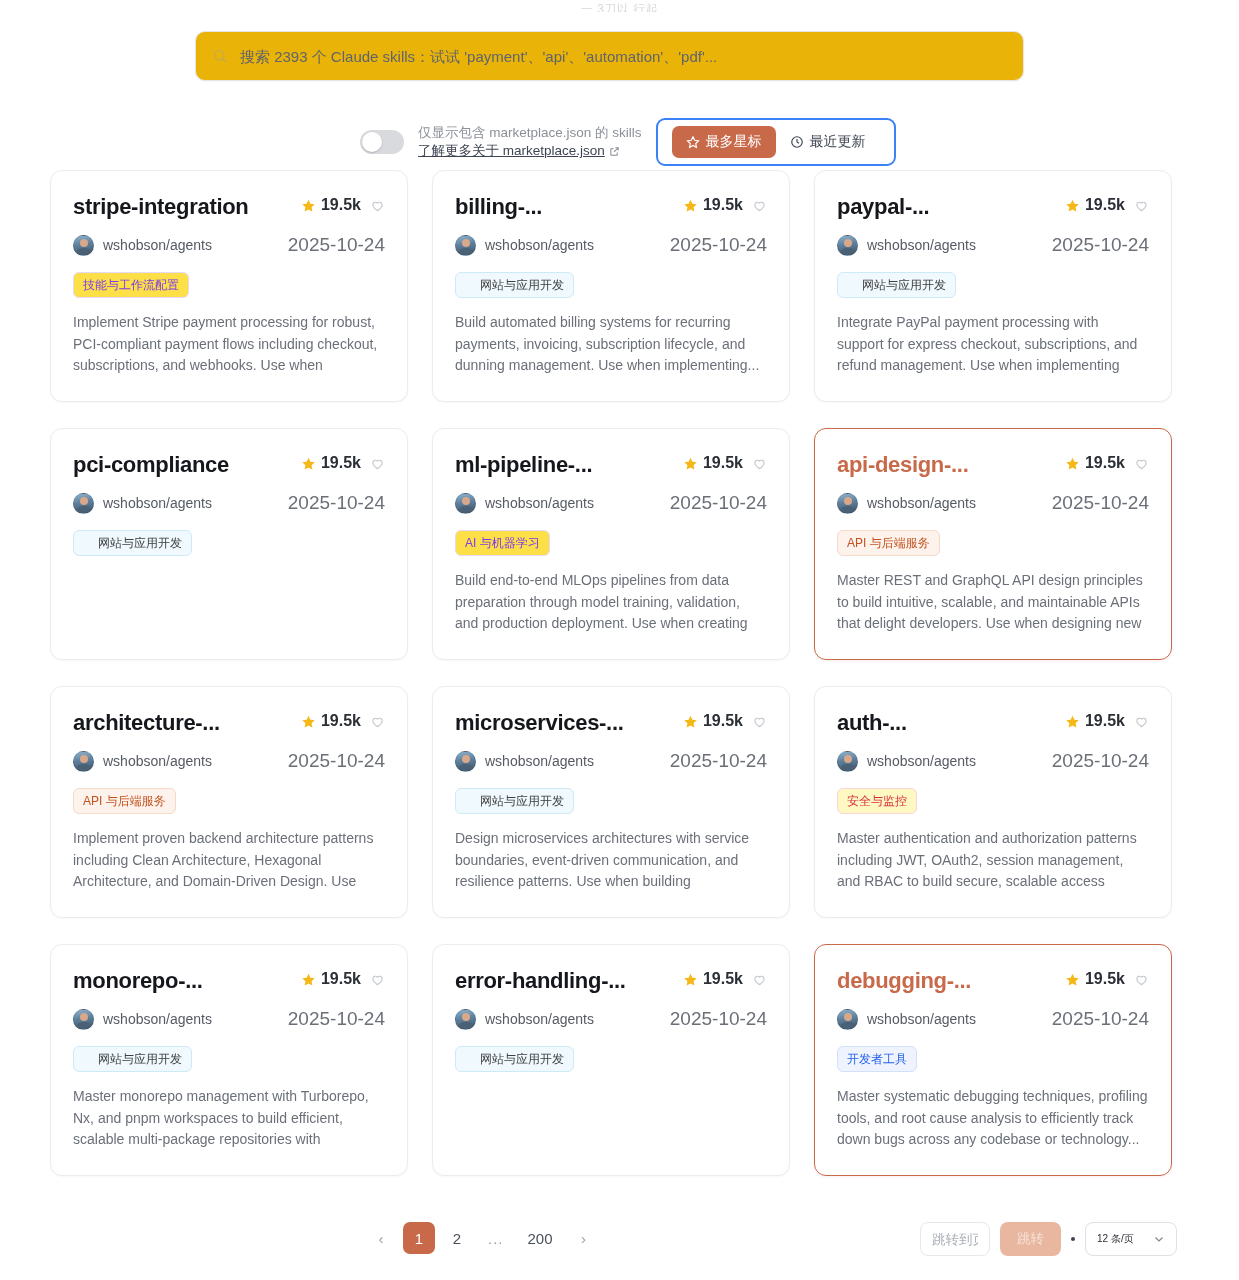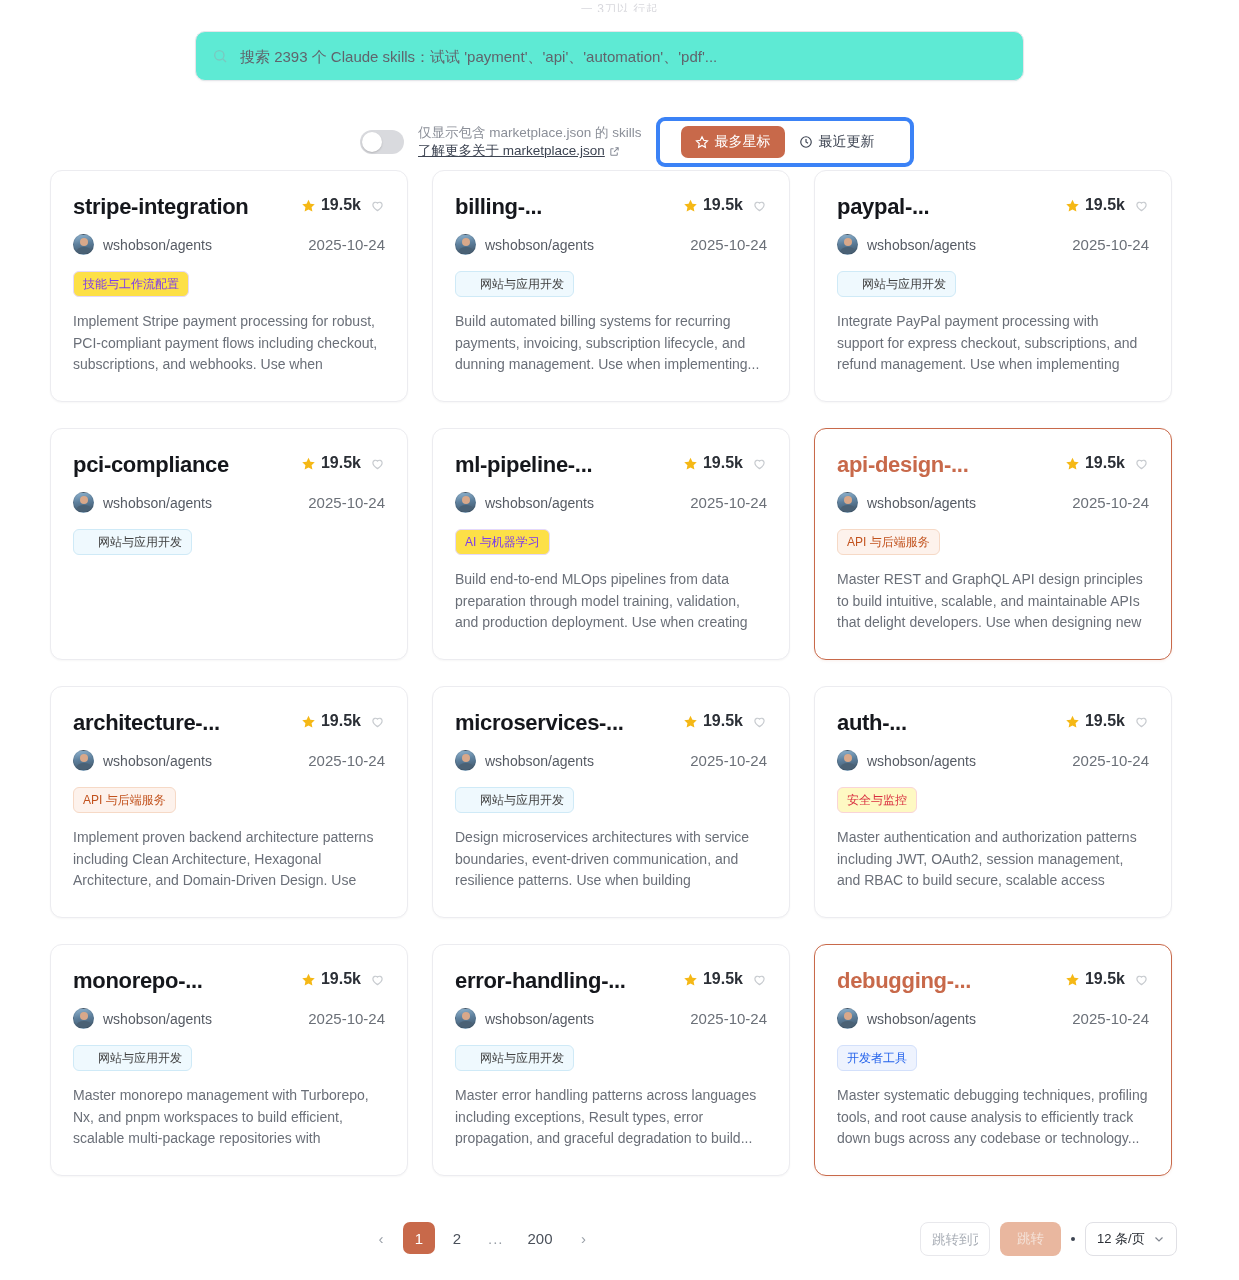--- a/index.html
+++ b/index.html
@@ -24,21 +24,21 @@
     font-size: 12px; color: #d8d8dd; letter-spacing: .5px;
     transform: translateY(6px);
   }
 
   
   .search-wrap {
     position: absolute; left: 195px; top: 31px; width: 829px; height: 50px;
   }
   .search-box {
     width: 100%; height: 50px; border: 1px solid #e6e6ea; border-radius: 10px;
-    background: #5eead4; display: flex; align-items: center; padding: 0 16px;
+    background: #eab308; display: flex; align-items: center; padding: 0 16px;
     box-shadow: 0 1px 2px rgba(16,24,40,.04);
   }
   .search-icon { width: 16px; height: 16px; flex: 0 0 16px; margin-right: 12px; opacity: .45; }
   .search-input {
     flex: 1; border: 0; outline: none; background: transparent;
     font-family: inherit; font-size: 15px; color: #3d4452;
   }
   .search-input::placeholder { color: #60646c; }
 
   
@@ -56,22 +56,22 @@
   }
   .toggle-texts { display: flex; flex-direction: column; gap: 1px; }
   .toggle-label { font-size: 13.5px; color: #8b8f98; line-height: 17px; white-space: nowrap; }
   .toggle-link {
     font-size: 13.5px; color: #3d4452; line-height: 18px; text-decoration: underline;
     display: inline-flex; align-items: center; gap: 4px; white-space: nowrap; cursor: pointer;
   }
   .ext-icon { width: 11px; height: 11px; opacity: .75; }
 
   .sort-group {
-    margin-left: auto; display: flex; align-items: center; height: 40px;
-    border: 4px solid #3b82f6; border-radius: 9px; background: #fff; padding: 21px;
+    margin-left: auto; display: flex; align-items: center; height: 48px;
+    border: 2px solid #3b82f6; border-radius: 9px; background: #fff; padding: 14px;
   }
   .sort-btn {
     display: inline-flex; align-items: center; gap: 6px; height: 32px;
     padding: 0 14px; border-radius: 7px; font-size: 14px; cursor: pointer;
     background: transparent; color: #3d4452; border: 0; font-family: inherit;
     white-space: nowrap;
   }
   .sort-btn.active { background: #c8694a; color: #fff; }
   .sort-btn svg { width: 14px; height: 14px; }
 
@@ -108,21 +108,21 @@
   }
   .avatar::before {
     content: ""; position: absolute; left: 50%; top: 18%; width: 8px; height: 8px;
     transform: translateX(-50%); border-radius: 50%; background: #d9a88a;
   }
   .avatar::after {
     content: ""; position: absolute; left: 50%; bottom: -2px; width: 15px; height: 9px;
     transform: translateX(-50%); border-radius: 50% 50% 0 0; background: #4a6175;
   }
   .repo { font-size: 14px; color: #555a63; }
-  .date { margin-left: auto; font-size: 15px; color: #6b7078; }
+  .date { margin-left: auto; font-size: 19px; color: #6b7078; }
 
   .tag {
     display: inline-block; margin-top: 16px; padding: 4px 9px; border-radius: 6px;
     font-size: 12px; line-height: 16px; border: 1px solid transparent; white-space: nowrap;
   }
   .tag.purple { background: #fde047; border-color: #e4d8fb; color: #7c3aed; }
   .tag.blue   { background: #eff9fe; border-color: #cfeaf7; color: #404040; padding-left: 24px; }
   .tag.orange { background: #fdf2ec; border-color: #f6d9c6; color: #c2521d; }
   .tag.red    { background: #fef9c3; border-color: #f9d4d8; color: #d92d3f; }
   .tag.indigo { background: #eef3fe; border-color: #d3e0fb; color: #2563eb; }
@@ -157,21 +157,21 @@
     outline: none; background: #fff;
   }
   .jump-input::placeholder { color: #a9aeb6; }
   .jump-btn {
     height: 34px; padding: 0 17px; border: 0; border-radius: 8px; cursor: pointer;
     background: #e9b79f; color: #f4e2d8; font-family: inherit; font-size: 13.5px;
   }
   .dot-sep { width: 4px; height: 4px; border-radius: 50%; background: #3d4452; }
   .per-page {
     height: 34px; min-width: 92px; border: 1px solid #e0e0e5; border-radius: 8px;
-    background: #fff; padding: 0 11px; font-family: inherit; font-size: 13px;
+    background: #fff; padding: 0 11px; font-family: inherit; font-size: 10px;
     color: #2b2f36; display: flex; align-items: center; gap: 8px; cursor: pointer;
   }
   .chev { width: 12px; height: 12px; margin-left: auto; opacity: .65; }
 </style>
 </head>
 <body>
 
 <div class="page">
 
   <div class="top-sliver">
@@ -412,21 +412,21 @@
               <span class="star-count">19.5k</span>
             </span>
             <svg class="heart-icon" viewBox="0 0 24 24" fill="none" stroke="#9aa0a8" stroke-width="1.9">
               <path d="M12 20.2s-7.4-4.6-7.4-9.4A4.2 4.2 0 0 1 12 8.3a4.2 4.2 0 0 1 7.4 2.5c0 4.8-7.4 9.4-7.4 9.4z"></path>
             </svg>
           </div>
         </div><div class="card-meta">
           <span class="avatar"></span>
           <span class="repo">wshobson/agents</span>
           <span class="date">2025-10-24</span>
-        </div><span class="tag blue">网站与应用开发</span><div class="desc">Master error handling patterns across languages including exceptions, Result types, error propagation, and graceful degradation to build...</div></div>
+        </div><span class="tag blue">网站与应用开发</span></div>
       <div class="card highlight"><div class="card-head">
           <div class="card-title">debugging-...</div>
           <div class="head-right">
             <span class="stars">
               <svg class="star-icon" viewBox="0 0 24 24" fill="#f5b816">
                 <polygon points="12,2.6 15,9 22,9.9 16.9,14.8 18.2,21.7 12,18.4 5.8,21.7 7.1,14.8 2,9.9 9,9"></polygon>
               </svg>
               <span class="star-count">19.5k</span>
             </span>
             <svg class="heart-icon" viewBox="0 0 24 24" fill="none" stroke="#9aa0a8" stroke-width="1.9">

